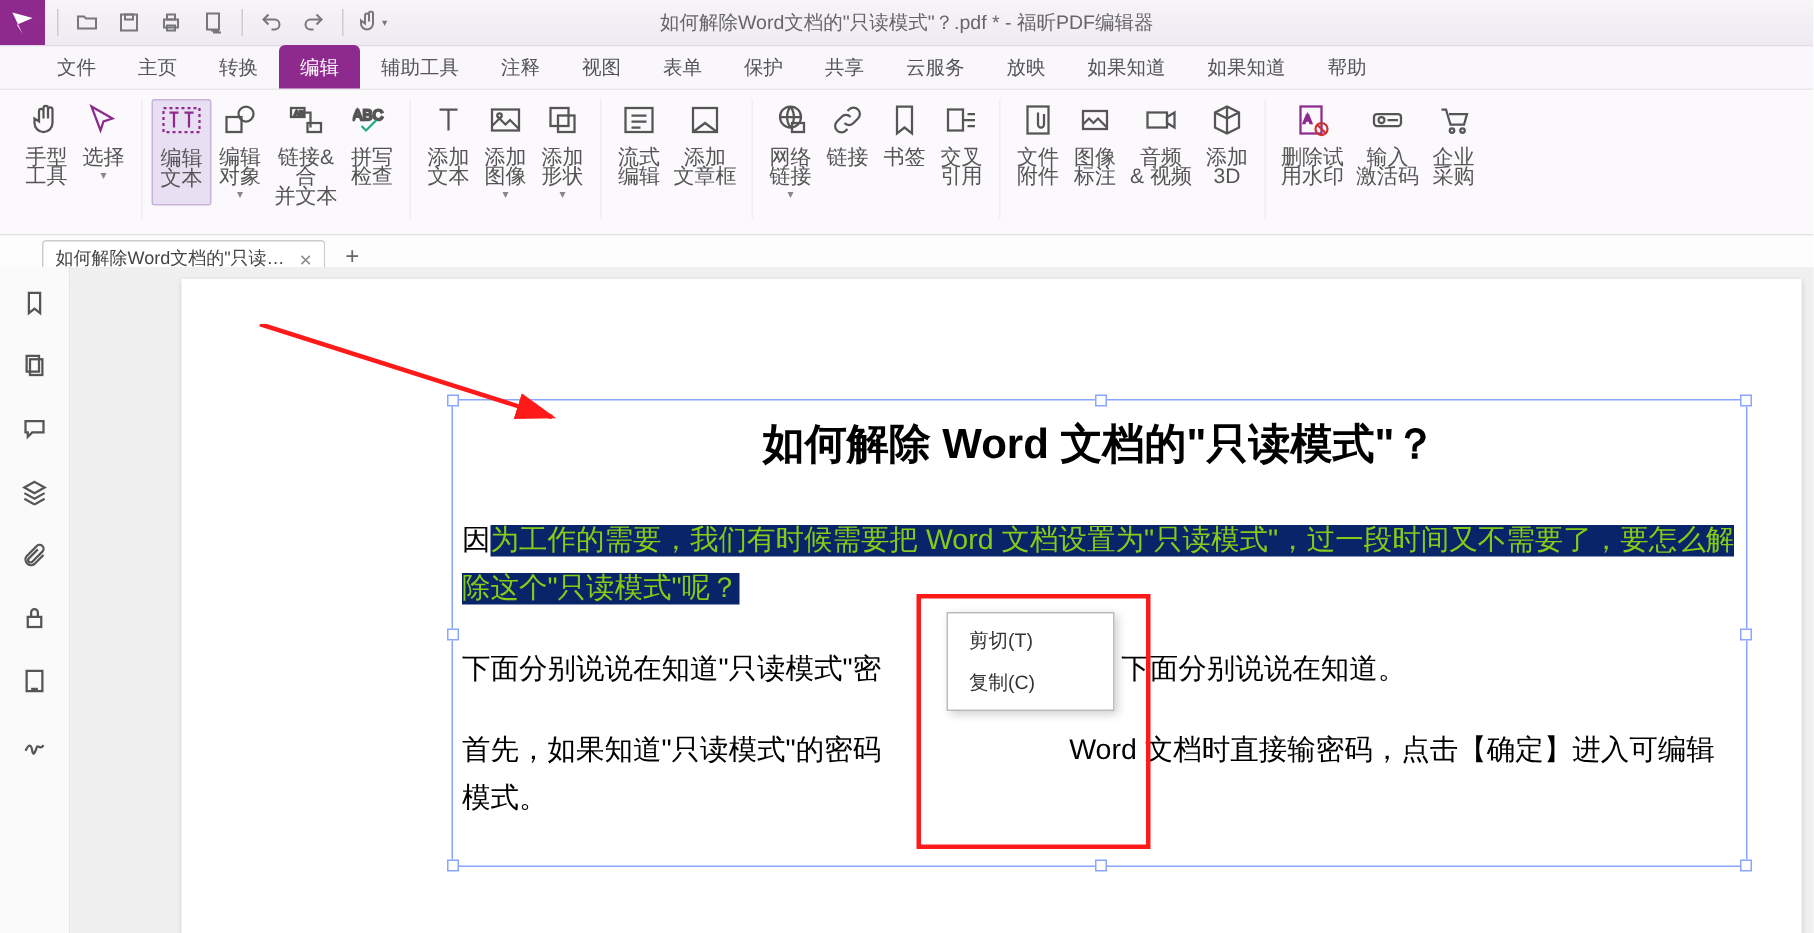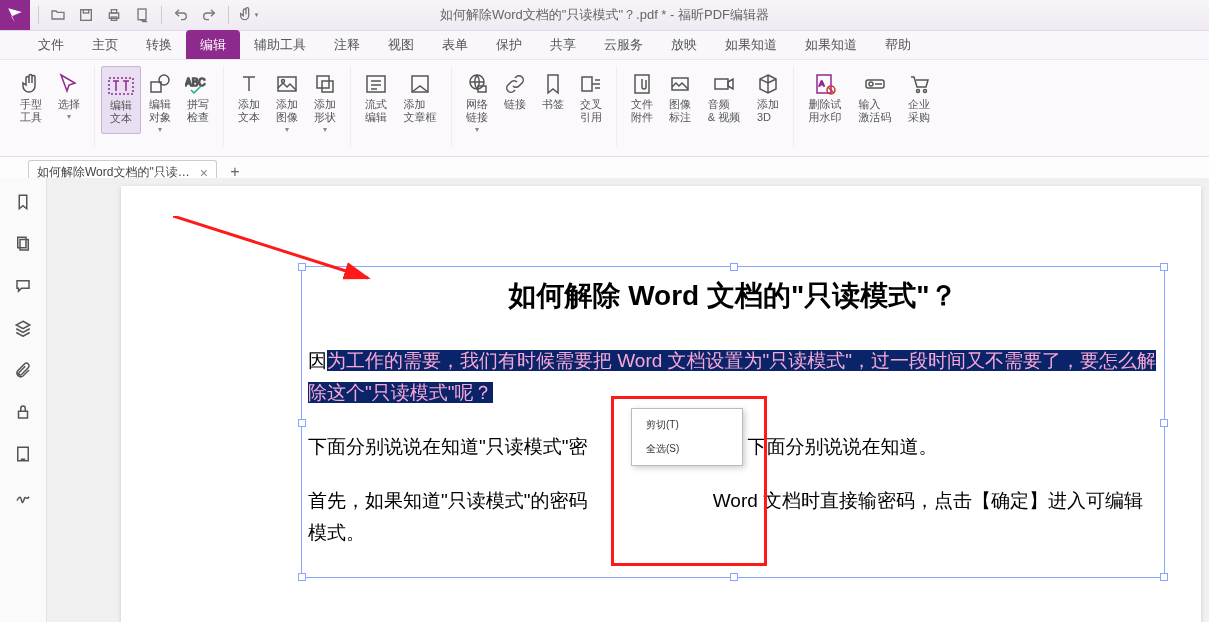--- a/index.html
+++ b/index.html
@@ -13,23 +13,23 @@
 
 .menubar{height:28px;background:#f9f7fb;display:flex;align-items:flex-end;padding-left:24px;border-bottom:1px solid #e8e8e8}
 .menubar .mitem{padding:6px 14px 5px;font-size:13px;color:#555;cursor:default}
 .menubar .mitem.active{background:#8e2a8e;color:#fff;border-radius:4px 4px 0 0}
 
 .ribbon{height:90px;background:#fbf9fc;border-bottom:1px solid #e0e0e0;display:flex;align-items:flex-start;padding:6px 6px 0}
 .rgrp{display:flex;flex-direction:column;align-items:center;padding:0 6px;height:80px;border-right:1px solid #eee}
 .rgrp:last-child{border-right:none}
 .rbtn{display:flex;flex-direction:column;align-items:center;justify-content:flex-start;width:38px;padding-top:2px;cursor:default}
 .rbtn.wide{width:50px}
-.rbtn .ico{width:28px;height:28px;display:flex;align-items:flex-end;justify-content:center;color:#555}
+.rbtn .ico{width:28px;height:28px;display:flex;align-items:flex-start;justify-content:center;color:#555}
 .rbtn .ico.accent{color:#8e2a8e}
-.rbtn .lbl{font-size:11px;color:#555;line-height:13px;margin-top:2px}
+.rbtn .lbl{font-size:14px;color:#555;text-align:center;line-height:13px;margin-top:2px}
 .rbtn.active{background:#e9dff2;border:1px solid #c8b4db;border-radius:2px}
 .rbtn .drop{font-size:8px;color:#888;margin-top:1px}
 .ribbon-row{display:flex}
 
 .tabbar{height:30px;background:#fdfdfd;border-bottom:1px solid #ddd;display:flex;align-items:center;padding-left:28px}
 .doctab{height:24px;border:1px solid #ccc;border-bottom:none;border-radius:3px 3px 0 0;background:#fff;display:flex;align-items:center;padding:0 8px;font-size:12px;color:#444;gap:10px}
 .doctab .close{color:#888;font-size:14px}
 .addtab{width:24px;height:24px;display:flex;align-items:center;justify-content:center;color:#666;margin-left:6px;font-size:16px}
 
 .workspace{position:absolute;top:178px;bottom:0;left:0;right:0;display:flex}
@@ -38,24 +38,24 @@
 
 .canvas{flex:1;background:#f0f0f0;position:relative;overflow:hidden}
 .page{position:absolute;left:74px;top:8px;width:1080px;height:600px;background:#fff;box-shadow:0 1px 4px rgba(0,0,0,.15)}
 .textblock{position:absolute;left:180px;top:80px;width:850px;border:1px solid #8aa5ff;padding:6px}
 .textblock .handle{position:absolute;width:6px;height:6px;background:#fff;border:1px solid #8aa5ff}
 .h-tl{left:-4px;top:-4px}.h-tm{left:50%;top:-4px;margin-left:-3px}.h-tr{right:-4px;top:-4px}
 .h-ml{left:-4px;top:50%;margin-top:-3px}.h-mr{right:-4px;top:50%;margin-top:-3px}
 .h-bl{left:-4px;bottom:-4px}.h-bm{left:50%;bottom:-4px;margin-left:-3px}.h-br{right:-4px;bottom:-4px}
 .heading{font-size:28px;font-weight:bold;text-align:center;color:#000;margin:4px 0 30px}
 .para{font-size:19px;color:#000;line-height:32px;margin-bottom:22px}
-.sel{background:#0a246a;color:#f9a8d4}
+.sel{background:#0a246a;color:#84cc16}
 
 .ctxmenu{position:absolute;left:510px;top:222px;width:110px;background:#fff;border:1px solid #bbb;box-shadow:2px 2px 6px rgba(0,0,0,.2);padding:4px 0;z-index:20}
-.ctxmenu .citem{padding:5px 14px;font-size:10px;color:#333}
+.ctxmenu .citem{padding:5px 14px;font-size:13px;color:#333}
 .ctxmenu .citem.disabled{color:#aaa}
 .redbox{position:absolute;left:490px;top:210px;width:150px;height:164px;border:3px solid #ff1a1a;z-index:10;pointer-events:none}
 
 .arrow{position:absolute;left:52px;top:30px;z-index:15;pointer-events:none}
 
 svg{display:block}
 </style>
 </head>
 <body>
 
@@ -170,20 +170,31 @@
         <div class="rbtn">
             <span class="ico">
               <svg width="24" height="24" viewBox="0 0 24 24" fill="none" stroke="currentColor" stroke-width="1.5">
                 <rect x="3" y="10" width="10" height="10"></rect>
                 <circle cx="16" cy="8" r="5"></circle>
               </svg>
             </span>
             <span class="lbl">编辑<br>对象</span>
             <span class="drop">▾</span>
           </div>
+        <div class="rbtn wide">
+            <span class="ico">
+              <svg width="24" height="24" viewBox="0 0 24 24" fill="none" stroke="currentColor" stroke-width="1.5">
+                <rect x="2" y="4" width="9" height="6"></rect>
+                <rect x="13" y="14" width="9" height="6"></rect>
+                <path d="M11 7h4v10"></path>
+                <text x="4" y="9" font-size="5" fill="currentColor">AB</text>
+              </svg>
+            </span>
+            <span class="lbl">链接&amp;合<br>并文本</span>
+          </div>
         <div class="rbtn">
             <span class="ico">
               <svg width="26" height="22" viewBox="0 0 26 22" fill="none" stroke="currentColor" stroke-width="1.5">
                 <text x="0" y="12" font-size="10" fill="currentColor">ABC</text>
                 <path d="M6 16l3 3 7-7" stroke="#2a8"></path>
               </svg>
             </span>
             <span class="lbl">拼写<br>检查</span>
           </div>
       </div>
@@ -440,18 +451,18 @@
         <div class="heading">如何解除 Word 文档的"只读模式"？</div>
         <div class="para"><span>因</span><span class="sel">为工作的需要，我们有时候需要把 Word 文档设置为"只读模式"，过一段时间又不需要了，要怎么解除这个"只读模式"呢？</span></div>
         <div class="para"><span>下面分别说说在知道"只读模式"密</span><span style="display:inline-block;width:160px"></span><span>下面分别说说在知道。</span></div>
         <div class="para"><span>首先，如果知道"只读模式"的密码</span><span style="display:inline-block;width:120px"></span><span> Word 文档时直接输密码，点击【确定】进入可编辑模式。</span></div>
       </div>
 
       <div class="redbox"></div>
 
       <div class="ctxmenu">
         <div class="citem">剪切(T)</div>
-        <div class="citem">全选(S)</div>
+        <div class="citem">复制(C)</div>
       </div>
 
     </div>
   </div>
 </div>
 
 </body></html>

